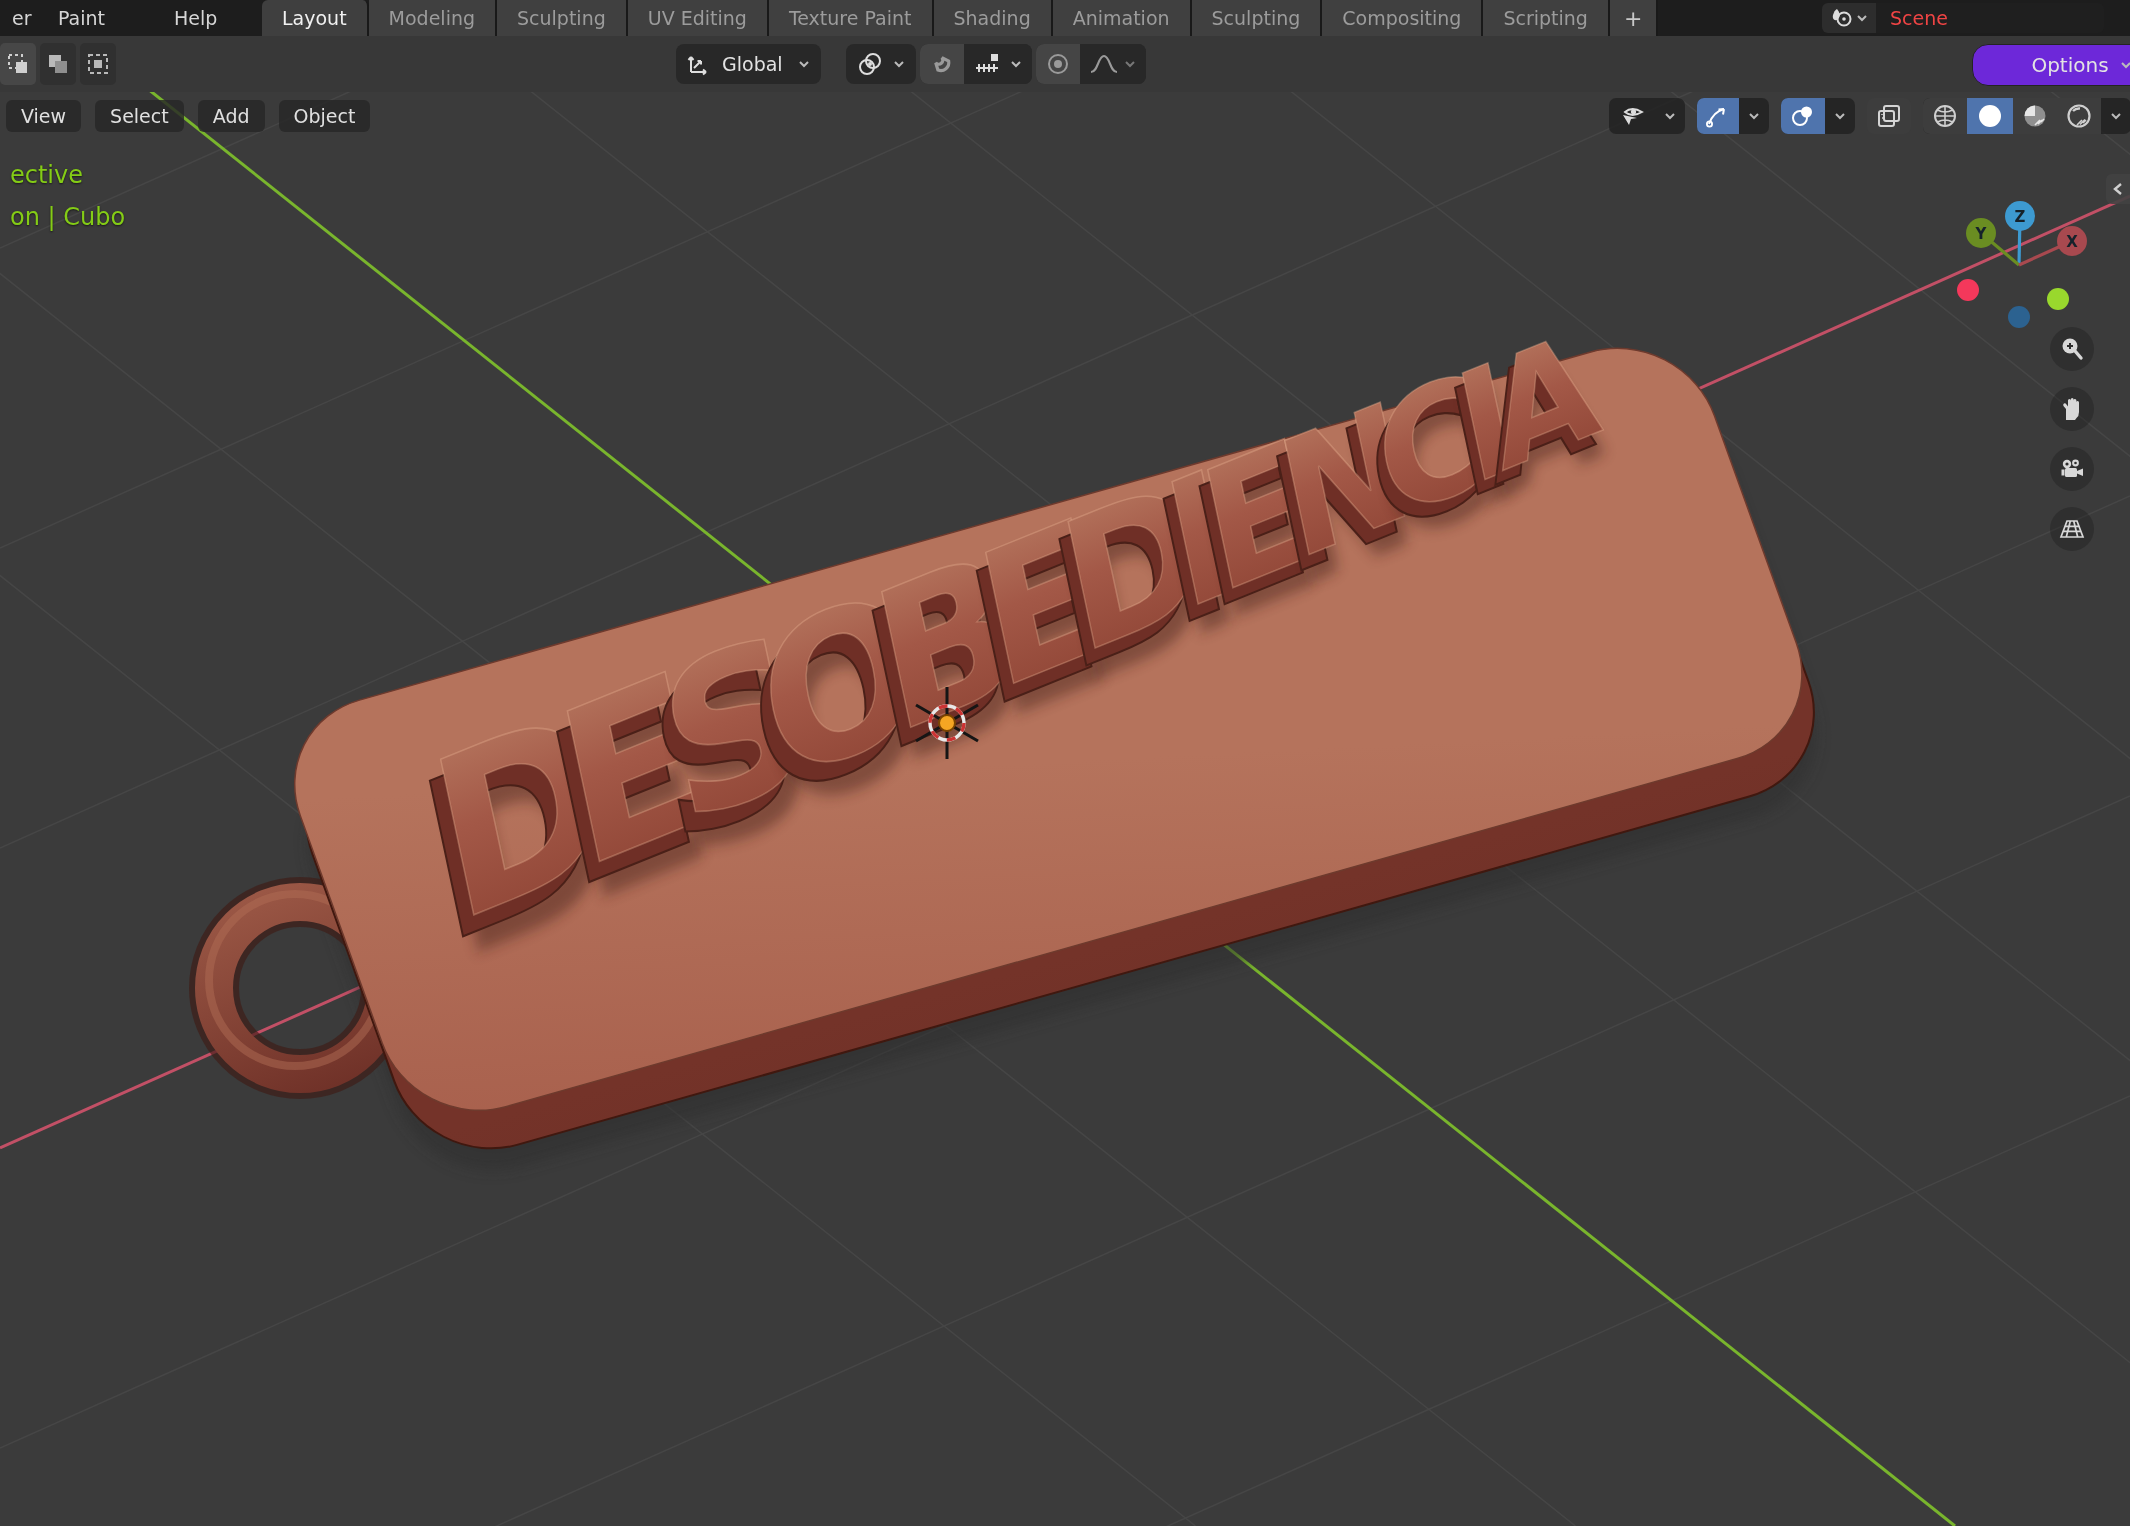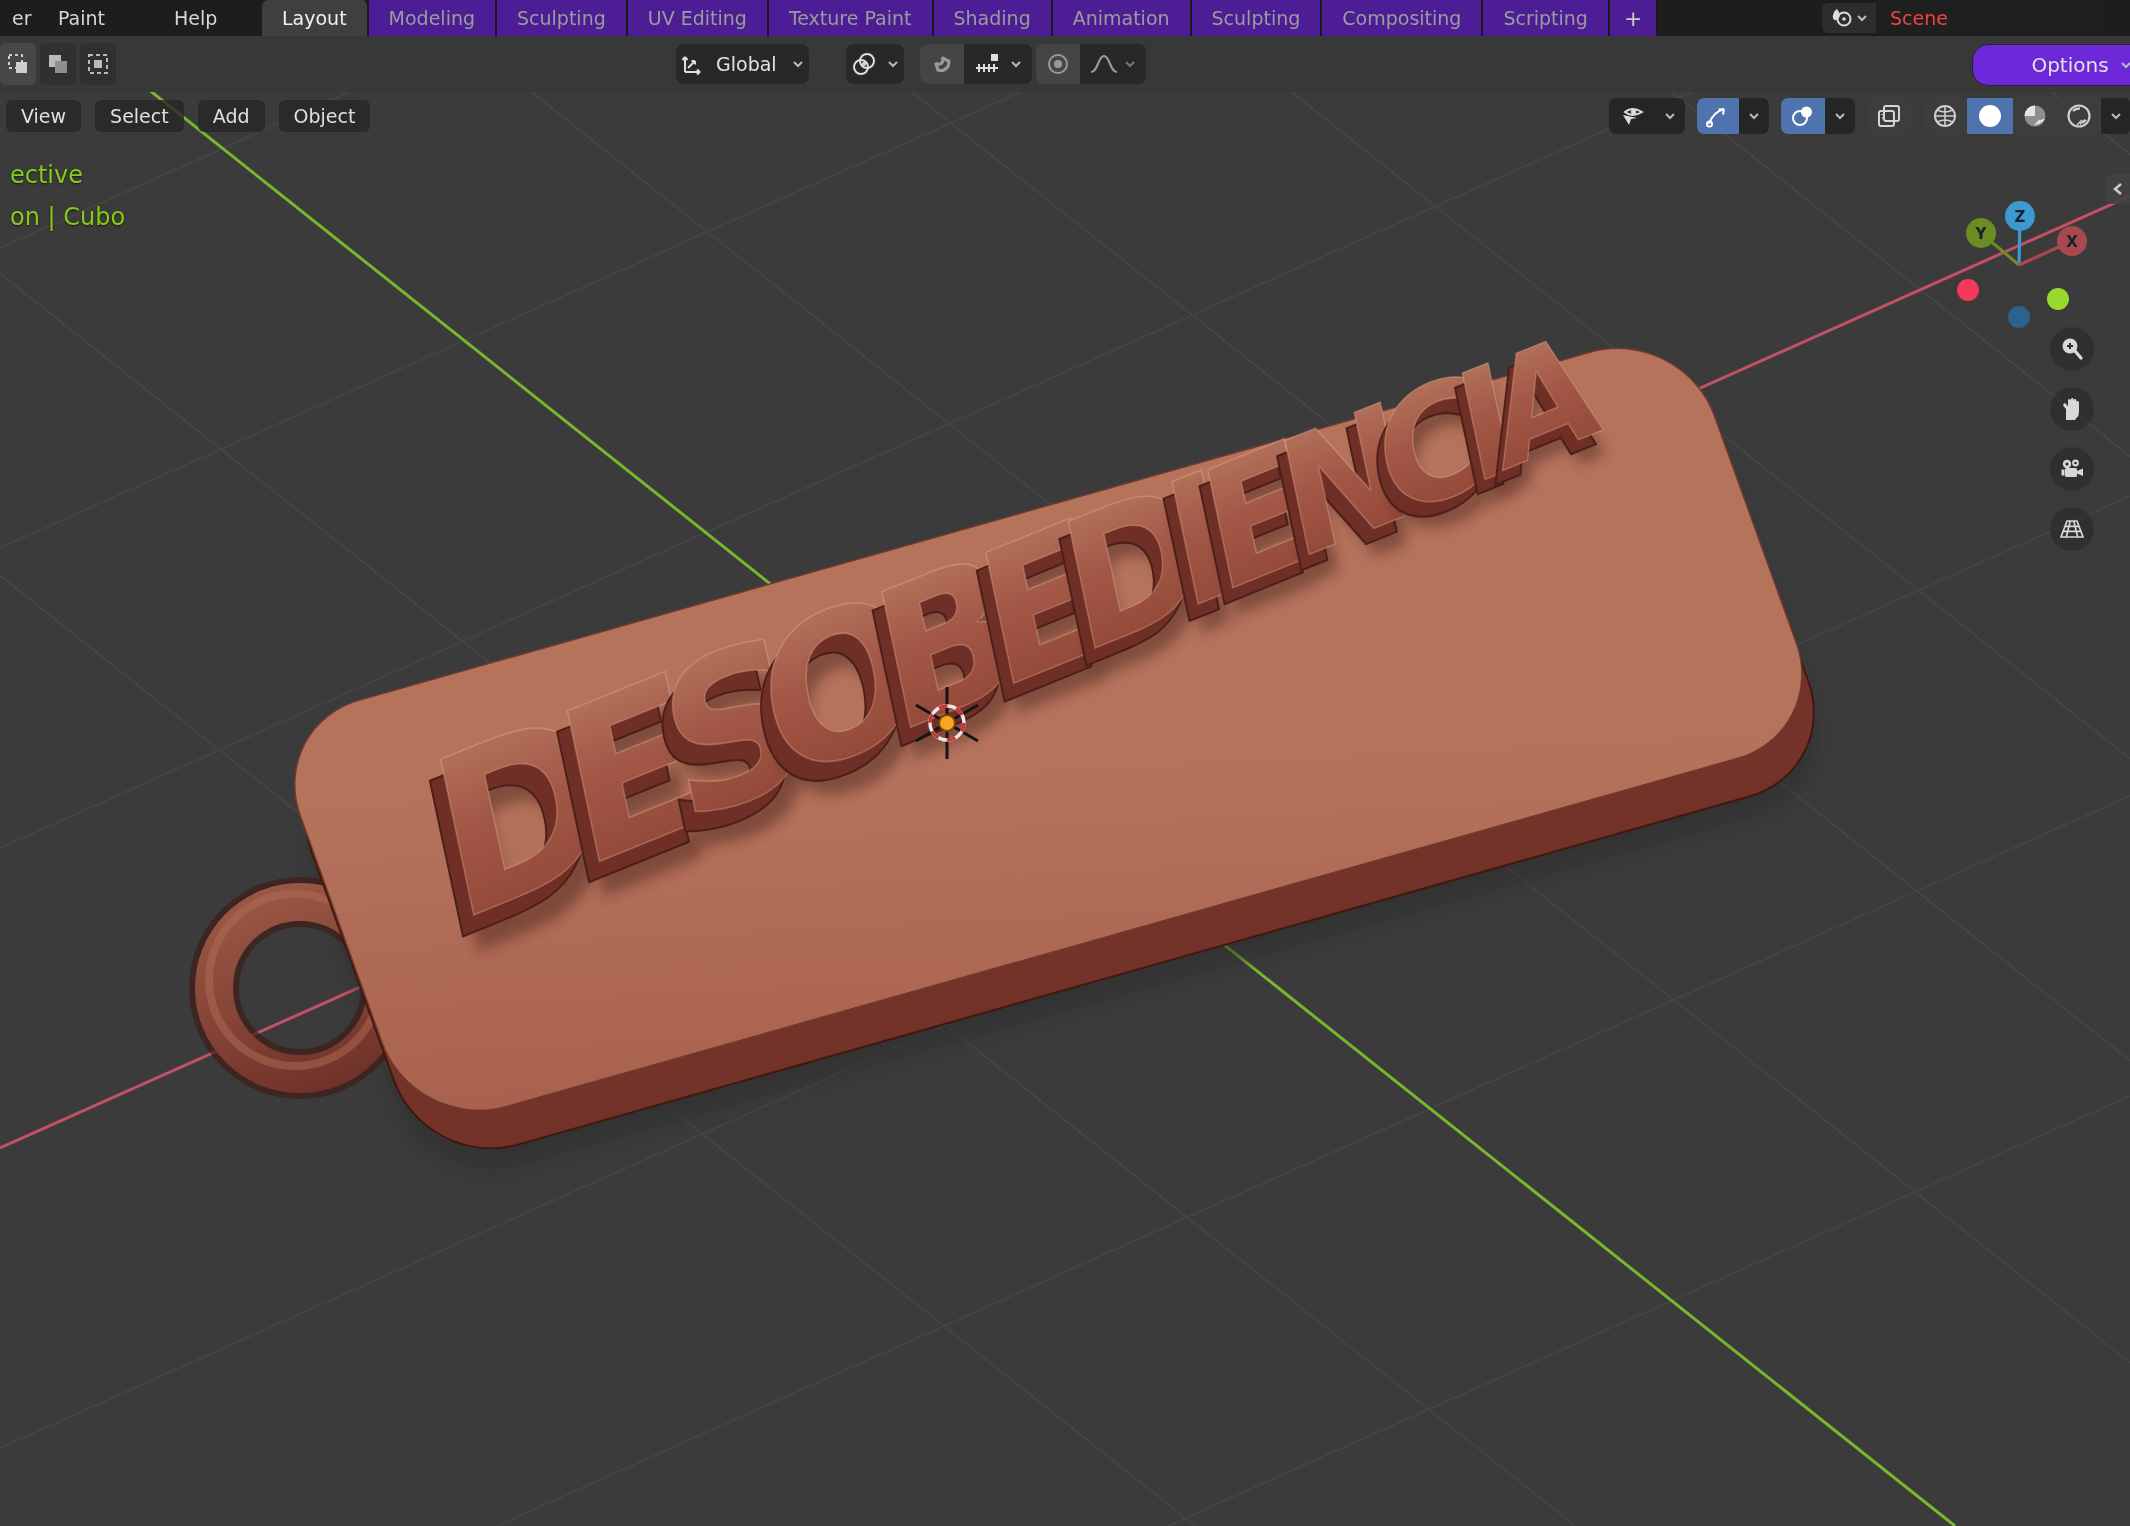--- a/index.html
+++ b/index.html
@@ -5,35 +5,35 @@
   html,body{margin:0;padding:0;background:#111;}
   #app{position:relative;width:2130px;height:1526px;overflow:hidden;
        font-family:"DejaVu Sans","Liberation Sans",sans-serif;
        -webkit-font-smoothing:antialiased;}
   
   .topbar{position:absolute;left:0;top:0;width:2130px;height:36px;background:#1d1d1d;}
   .menu-item{position:absolute;top:0;height:36px;line-height:36px;color:#d6d6d6;
              font-size:19px;padding:0 6px;cursor:default;}
   .tabs{position:absolute;left:262px;top:0;height:36px;display:flex;align-items:stretch;}
   .ws-tab{position:relative;display:flex;align-items:center;padding:0 20px;font-size:19px;
-          color:#9c9c9c;background:#4c1d95;border-right:2px solid #191919;white-space:nowrap;}
+          color:#9c9c9c;background:#404040;border-right:2px solid #191919;white-space:nowrap;}
   .ws-tab.active{background:#3f3f3f;color:#f1f1f1;border-radius:6px 6px 0 0;}
   .ws-tab.addtab{color:#c9c9c9;font-size:22px;padding:0 14px;}
   .scene-sel{position:absolute;left:1822px;top:2px;height:32px;display:flex;align-items:center;}
   .scene-btn{display:flex;align-items:center;background:#2d2d2d;border-radius:6px 0 0 6px;
              height:30px;padding:0 8px;}
   .scene-label{height:30px;line-height:30px;background:#1f1f1f;color:#ef4444;font-size:19px;
                padding:0 14px;min-width:200px;border-radius:0 6px 6px 0;}
   
   .toolrow{position:absolute;left:0;top:36px;width:2130px;height:56px;background:#383838;}
   .selmode{position:absolute;top:7px;width:36px;height:42px;border-radius:5px;background:#303030;
            display:flex;align-items:center;justify-content:center;}
   .selmode.active{background:#474747;}
   .tool-group{position:absolute;top:8px;height:40px;display:flex;align-items:center;
-              background:#282828;border-radius:8px;padding:0 4px;color:#e3e3e3;font-size:19px;}
+              background:#282828;border-radius:8px;padding:0 10px;color:#e3e3e3;font-size:19px;}
   .tool-seg{display:flex;align-items:center;height:40px;padding:0 9px;}
   .seg-raised{background:#454545;border-radius:8px 0 0 8px;}
   .seg-dark{background:#282828;border-radius:0 8px 8px 0;}
   .options-btn{position:absolute;left:1972px;top:8px;width:130px;height:40px;background:#6d28d9;
                border:1px solid #242424;border-radius:16px;display:flex;align-items:center;
                justify-content:center;gap:10px;color:#e3e3e3;font-size:20px;padding-left:44px;}
   
   .viewport{position:absolute;left:0;top:92px;width:2130px;height:1434px;background:#3b3b3b;}
   .vp-scene{position:absolute;left:0;top:0;}
   .vp-header{position:absolute;left:6px;top:8px;display:flex;gap:14px;}

